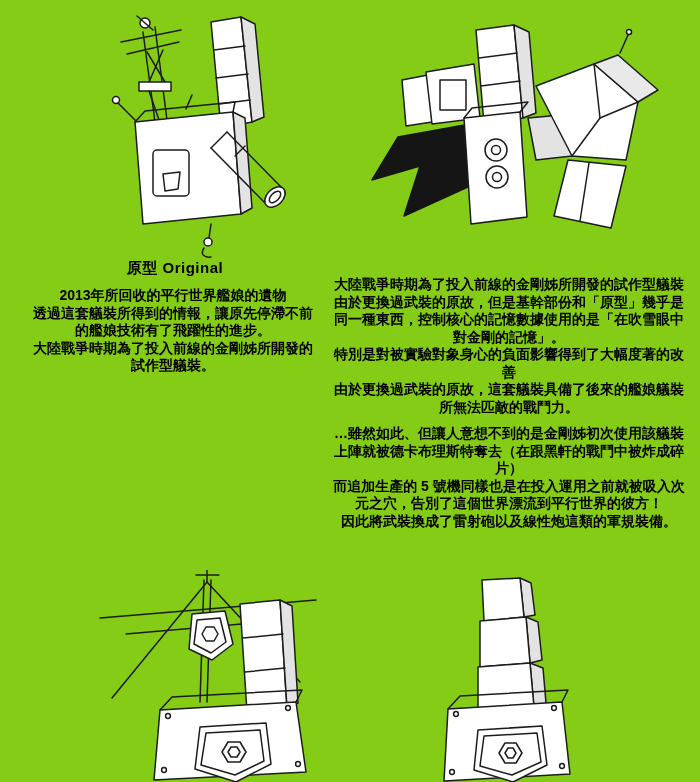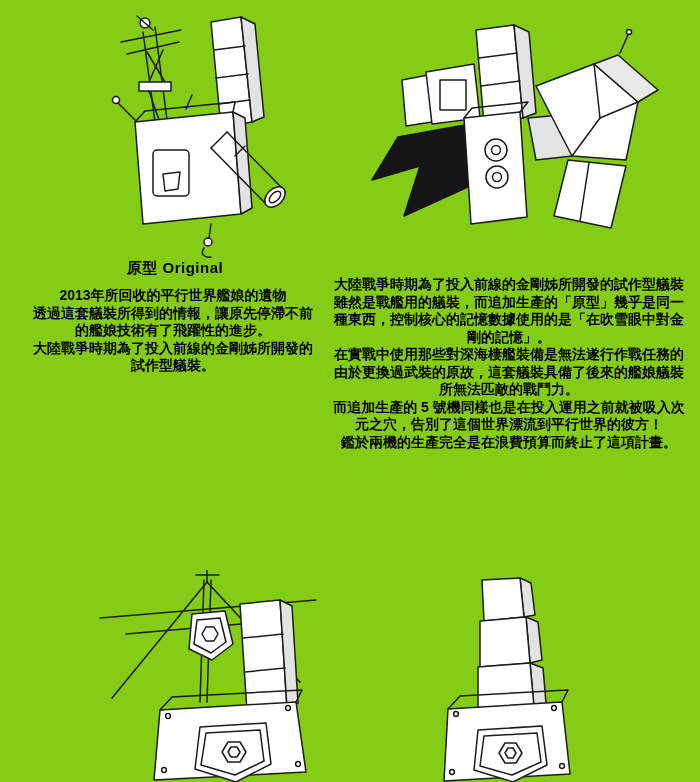--- a/index.html
+++ b/index.html
@@ -151,25 +151,26 @@
   <h3 class="caption cap-original">原型 Original</h3>
 
   <div class="body-text txt-original">
     <p>2013年所回收的平行世界艦娘的遺物</p>
     <p>透過這套艤裝所得到的情報，讓原先停滯不前的艦娘技術有了飛躍性的進步。</p>
     <p>大陸戰爭時期為了投入前線的金剛姊所開發的試作型艤裝。</p>
   </div>
 
   <div class="body-text txt-bsx00">
     <p>大陸戰爭時期為了投入前線的金剛姊所開發的試作型艤裝</p>
-    <p>雖然是戰艦用的艤裝，而追加生產的「原型」幾乎是同一種東西，控制核心的記憶數據使用的是「在吹雪眼中對金剛的記憶」。</p>
-    <p>在實戰中使用那些對深海棲艦裝備是無法遂行作戰任務的</p>
+    <p>由於更換過武裝的原故，但是基幹部份和「原型」幾乎是同一種東西，控制核心的記憶數據使用的是「在吹雪眼中對金剛的記憶」。</p>
+    <p>特別是對被實驗對象身心的負面影響得到了大幅度著的改善</p>
     <p>由於更換過武裝的原故，這套艤裝具備了後來的艦娘艤裝所無法匹敵的戰鬥力。</p>
+    <p class="gap-top">…雖然如此、但讓人意想不到的是金剛姊初次使用該艤裝上陣就被德卡布理斯特奪去（在跟黑軒的戰鬥中被炸成碎片）</p>
     <p>而追加生產的 5 號機同樣也是在投入運用之前就被吸入次元之穴，告別了這個世界漂流到平行世界的彼方！</p>
-    <p>鑑於兩機的生產完全是在浪費預算而終止了這項計畫。</p>
+    <p>因此將武裝換成了雷射砲以及線性炮這類的軍規裝備。</p>
   </div>
 
   <figure class="fig-mast" aria-label="mast rigging line art">
     <svg width="235" height="212" viewBox="0 0 235 212">
       <g class="line-art">
 
         <g>
           <line x1="119" y1="12" x2="24" y2="128"></line>
           <line x1="119" y1="12" x2="212" y2="112"></line>
           <line x1="12" y1="48" x2="228" y2="30"></line>

